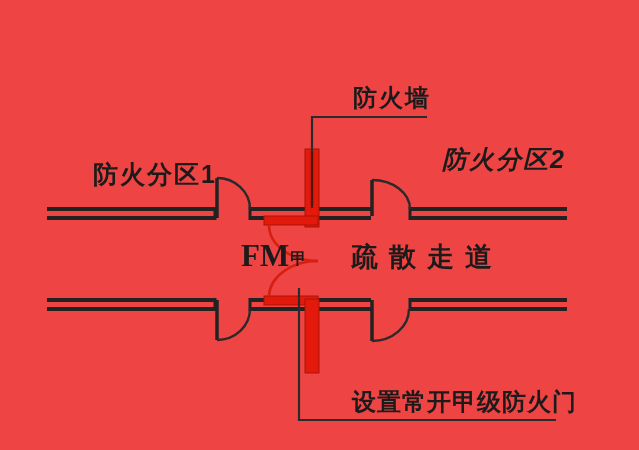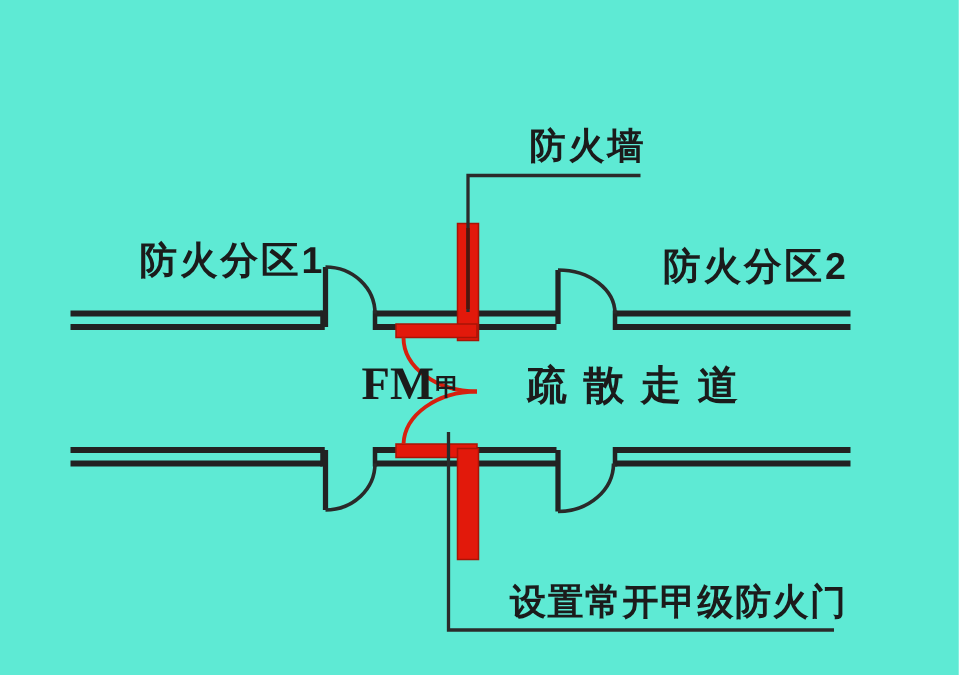--- a/index.html
+++ b/index.html
@@ -1,21 +1,21 @@
 <!DOCTYPE html>
 <html><head>
 <meta charset="utf-8">
 <style>
   html, body { margin: 0; padding: 0; }
   body { font-family: "Liberation Sans", sans-serif; }
   #stage {
     position: relative;
     width: 639px;
     height: 450px;
-    background: #5eead4;
+    background: #ef4444;
     overflow: hidden;
   }
   #linework {
     position: absolute;
     left: 0; top: 0;
     width: 639px; height: 450px;
   }
   .label {
     position: absolute;
     color: #1b1b1b;
@@ -95,24 +95,24 @@
 
     <path class="leader" d="M427 117 H312 V208"></path>
     <path class="red-inner" d="M312 152 V206"></path>
     <path class="leader" d="M299 288 V420 H556"></path>
   </svg>
 
   <div class="label lbl-firewall" style="left:353px; top:86px;">防火墙</div>
 
   <div class="label lbl-zone" style="left:73px; top:162px;">防火分区1</div>
 
-  <div class="label lbl-zone" style="left:422px; top:166px;">防火分区2</div>
+  <div class="label lbl-zone" style="left:422px; top:147px;font-style:italic;">防火分区2</div>
 
   <div class="label lbl-corridor" style="left:351px; top:244px;">疏散走道</div>
 
   <div class="label lbl-fm" style="left:241px; top:240px;">
     <span class="fm-main">FM</span>
     <span class="fm-sub">甲</span>
   </div>
 
-  <div class="label lbl-note" style="left:340px; top:390px;">设置常开甲级防火门</div>
+  <div class="label lbl-note" style="left:352px; top:390px;">设置常开甲级防火门</div>
 
 </div>
 
 </body></html>

